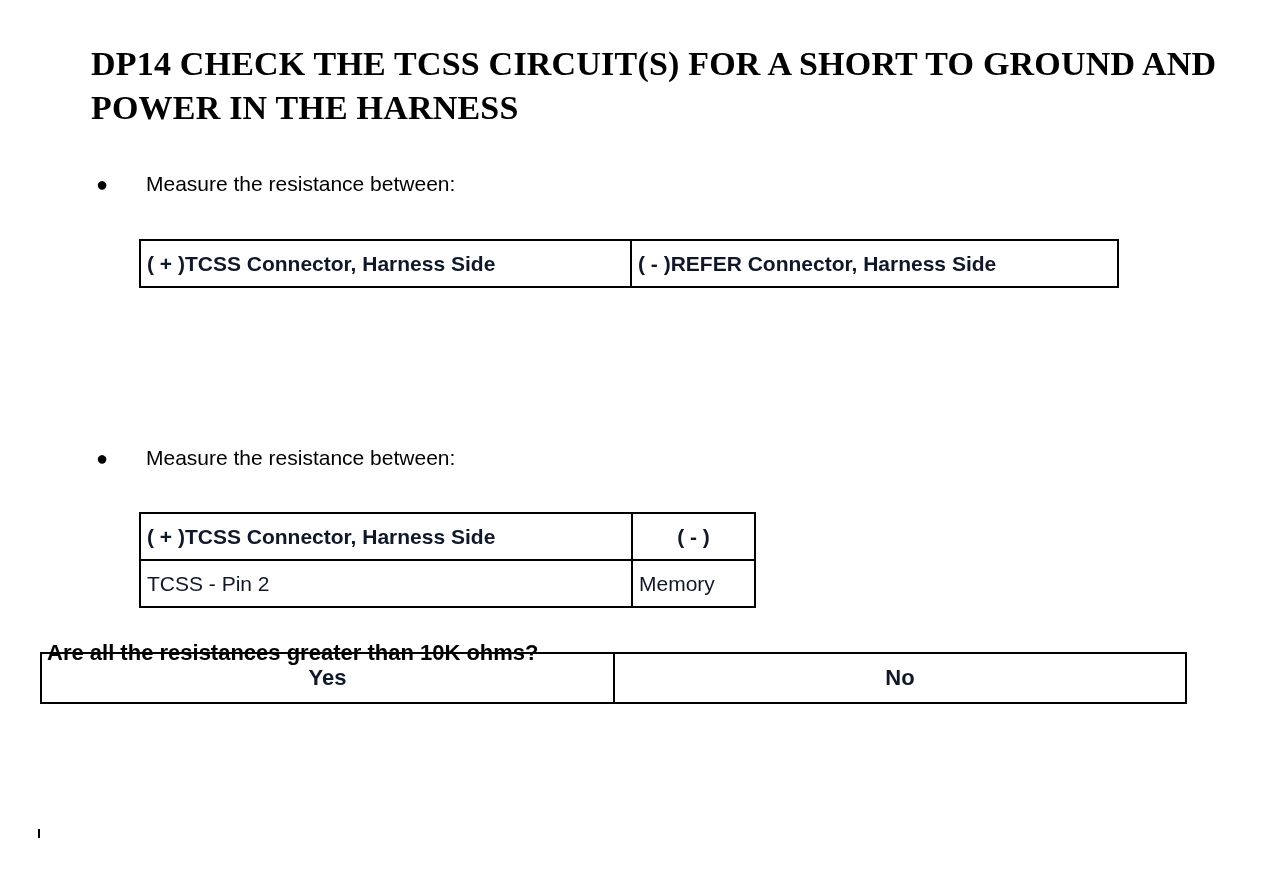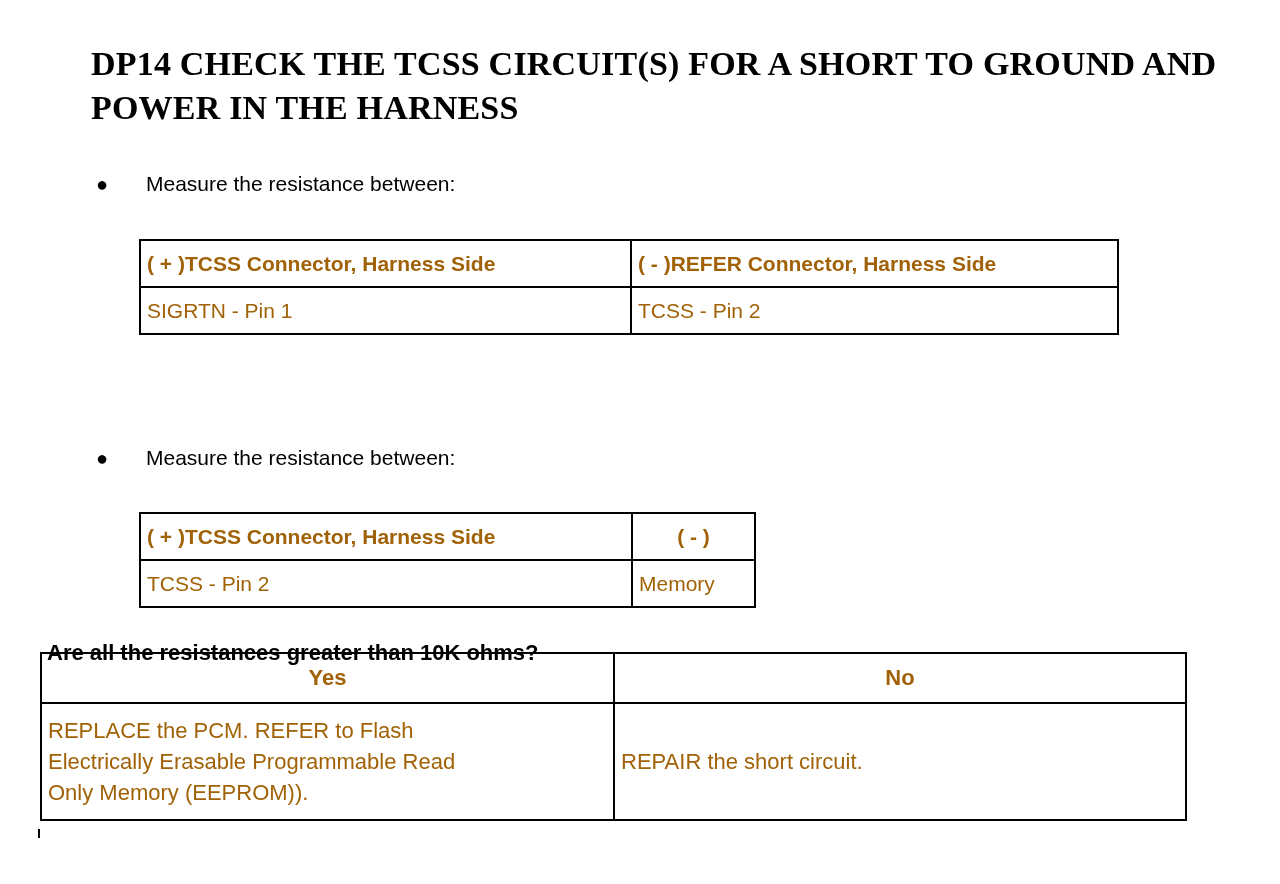--- a/index.html
+++ b/index.html
@@ -60,21 +60,21 @@
     border-collapse: collapse;
     table-layout: fixed;
     background: #fff;
   }
   table.dtable td {
     border: 2px solid #000;
     padding: 3px 6px 4px 6px;
     font-size: 21px;
     line-height: 27px;
     vertical-align: middle;
-    color: #a16207;
+    color: #0f172a;
   }
   table.dtable td.hdr {
     font-weight: bold;
   }
   td.center { text-align: center; }
   td.left { text-align: left; }
 
   
   #table-measure-1 {
     left: 139px;
@@ -148,24 +148,20 @@
     <span class="dot">●</span>
     <span class="btext">Measure the resistance between:</span>
   </div>
 
   <table class="dtable" id="table-measure-1">
     <tbody>
         <tr>
       <td class="hdr left c1">( + )TCSS Connector, Harness Side</td>
       <td class="hdr left c2">( - )REFER Connector, Harness Side</td>
     </tr>
-    <tr>
-      <td class="left c1">SIGRTN - Pin 1</td>
-      <td class="left c2">TCSS - Pin 2</td>
-    </tr>
   </tbody>
     </table>
 
   <div class="bullet-row" id="bullet-2">
     <span class="dot">●</span>
     <span class="btext">Measure the resistance between:</span>
   </div>
 
   <table class="dtable" id="table-measure-2">
     <tbody>
@@ -181,26 +177,18 @@
     </table>
 
   <div class="question-line">Are all the resistances greater than 10K ohms?</div>
 
   <table class="dtable" id="table-decision">
     <tbody>
         <tr>
       <td class="hdr c1">Yes</td>
       <td class="hdr c2">No</td>
     </tr>
-    <tr>
-      <td class="body left c1">
-        <div>REPLACE the PCM. REFER to Flash</div>
-        <div>Electrically Erasable Programmable Read</div>
-        <div>Only Memory (EEPROM)).</div>
-      </td>
-      <td class="body left c2">REPAIR the short circuit.</td>
-    </tr>
   </tbody>
     </table>
 
   <div class="left-rule-tick"></div>
 
 </div>
 
 </body></html>

